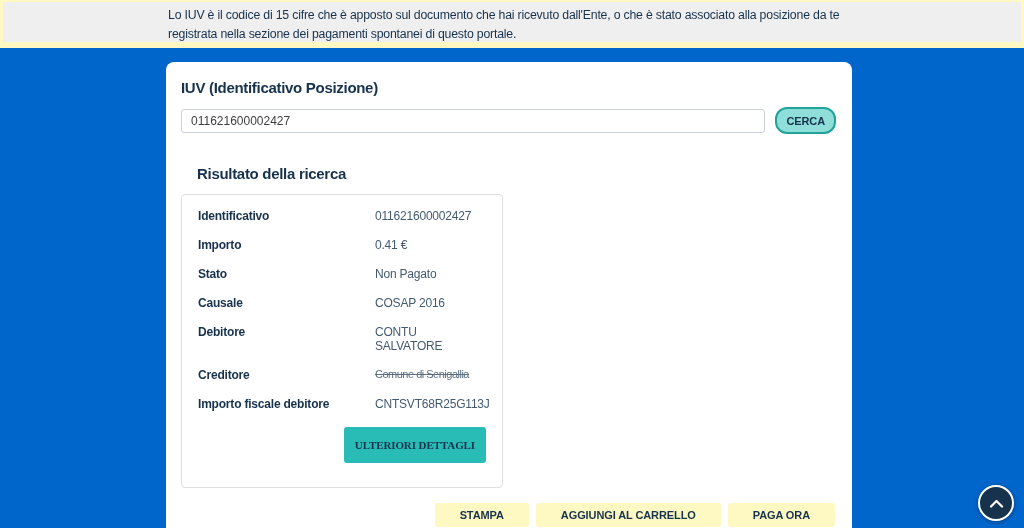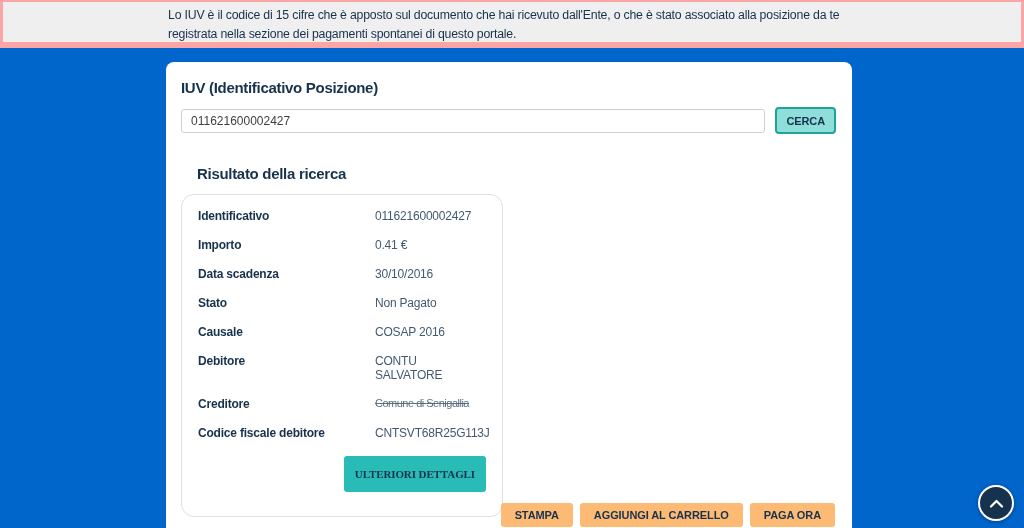--- a/index.html
+++ b/index.html
@@ -5,21 +5,21 @@
   * { box-sizing: border-box; }
   html,body { margin:0; padding:0; }
   body {
     width:1024px; height:528px; position:relative; overflow:hidden;
     background:#0066CC;
     font-family:"Liberation Sans", sans-serif;
     color:#17324D;
   }
 
   
-  .banner { position:absolute; top:0; left:0; width:1024px; height:48px; background:#fca5a5; }
+  .banner { position:absolute; top:0; left:0; width:1024px; height:48px; background:#fef9c3; }
   .banner-inner {
     position:absolute; top:2px; left:3px; right:3px; height:40px;
     background:#EFEFF0; padding:4px 0 0 165px;
   }
   .banner-line {
     font-size:12.3px; line-height:19px; color:#17324D; letter-spacing:-0.2px;
   }
 
   
   .card {
@@ -36,51 +36,51 @@
     width:600px; height:24px; border:1px solid #CCD1D9; border-radius:3px;
     padding:0 9px; font-size:12px; color:#3E3E3E;
     font-family:"Liberation Sans", sans-serif; outline:none;
   }
   .btn {
     font-family:"Liberation Sans", sans-serif; font-weight:bold;
     font-size:11px; color:#17324D; cursor:pointer; letter-spacing:-0.1px;
   }
   .btn-cerca {
     height:27px; padding:0 9px; background:#8FDEDA;
-    border:2px solid #21A29B; border-radius:4px;
+    border:2px solid #21A29B; border-radius:12px;
   }
   .results-title {
     margin:0 0 12px 16px; font-size:15px; font-weight:bold; letter-spacing:-0.3px;
     color:#17324D;
   }
 
   
   .result-panel {
-    width:322px; border:1px solid #E0E0E0; border-radius:13px;
+    width:322px; border:1px solid #E0E0E0; border-radius:4px;
     padding:14px 16px 24px 16px;
   }
   .row { display:flex; margin-bottom:15px; }
   .row:last-of-type { margin-bottom:0; }
   .lbl { width:177px; flex:none; font-size:12px; font-weight:bold; color:#17324D; letter-spacing:-0.2px; }
   .val { font-size:12px; color:#435A70; letter-spacing:-0.2px; }
   .val.redacted {
     text-decoration:line-through; color:#5C6F82; filter:blur(0.6px);
     font-size:11px; letter-spacing:-0.5px;
   }
   .btn-details {
     display:block; margin:16px 0 0 auto; height:36px; padding:0 11px;
     background:#29BCB7; border:none; border-radius:3px;font-family:Liberation Serif, serif;
   }
 
   
   .actions-row {
     position:absolute; top:441px; right:17px; display:flex; gap:7px;
   }
   .btn-action {
-    height:24px; padding:0 14px; background:#fdba74;
+    height:24px; padding:0 25px; background:#fef9c3;
     border:none; border-radius:3px;
   }
 
   
   .scroll-top {
     position:absolute; left:978px; top:485px; width:36px; height:36px;
     border-radius:50%; background:#17324D; border:2px solid #ffffff;
     box-shadow:0 1px 5px rgba(0,0,0,0.35);
     display:flex; align-items:center; justify-content:center;
     cursor:pointer; padding:0;
@@ -110,41 +110,37 @@
   <div class="result-panel">
     <div class="row">
       <span class="lbl">Identificativo</span>
       <span class="val">011621600002427</span>
     </div>
     <div class="row">
       <span class="lbl">Importo</span>
       <span class="val">0.41 €</span>
     </div>
     <div class="row">
-      <span class="lbl">Data scadenza</span>
-      <span class="val">30/10/2016</span>
-    </div>
-    <div class="row">
       <span class="lbl">Stato</span>
       <span class="val">Non Pagato</span>
     </div>
     <div class="row">
       <span class="lbl">Causale</span>
       <span class="val">COSAP 2016</span>
     </div>
     <div class="row">
       <span class="lbl">Debitore</span>
       <span class="val">CONTU SALVATORE</span>
     </div>
     <div class="row">
       <span class="lbl">Creditore</span>
       <span class="val redacted">Comune di Senigallia</span>
     </div>
     <div class="row">
-      <span class="lbl">Codice fiscale debitore</span>
+      <span class="lbl">Importo fiscale debitore</span>
       <span class="val">CNTSVT68R25G113J</span>
     </div>
 
     <button class="btn btn-details">ULTERIORI DETTAGLI</button>
   </div>
 
   <div class="actions-row">
     <button class="btn btn-action">STAMPA</button>
     <button class="btn btn-action">AGGIUNGI AL CARRELLO</button>
     <button class="btn btn-action">PAGA ORA</button>

